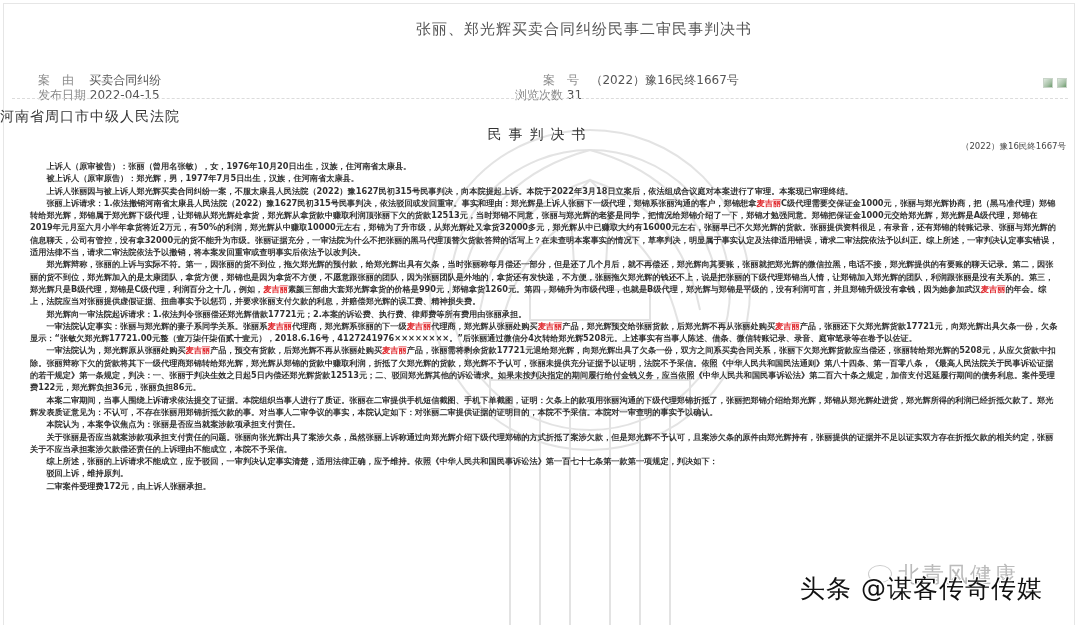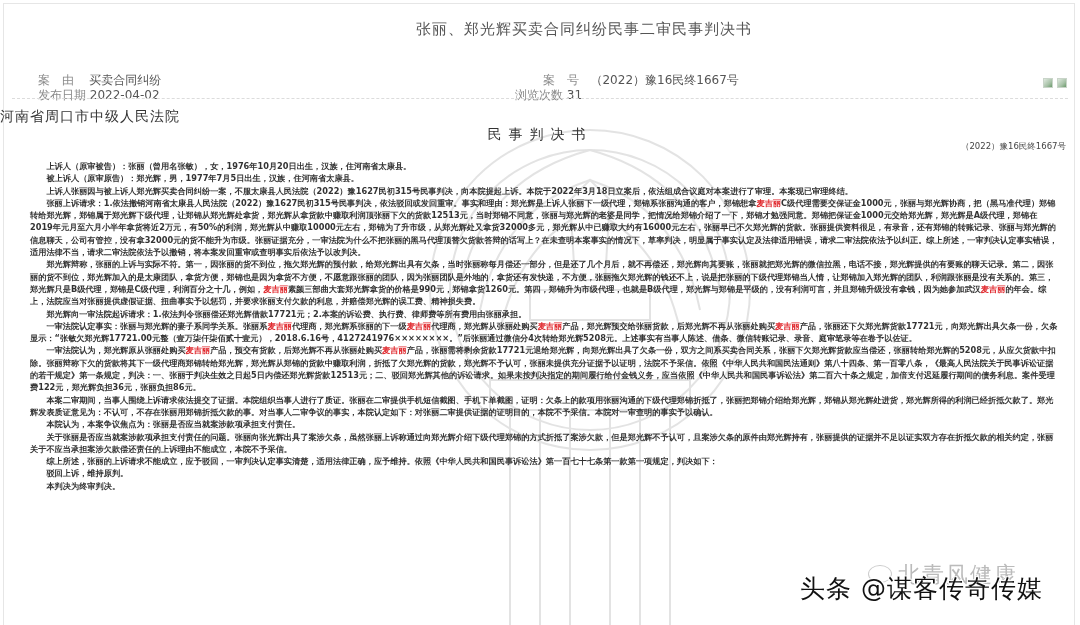--- a/index.html
+++ b/index.html
@@ -68,21 +68,21 @@
 
 <div class="doc-title">张丽、郑光辉买卖合同纠纷民事二审民事判决书</div>
 
 <div class="meta" style="left:38px; top:72px;">
   <span>案　由</span>
   <span>&nbsp;&nbsp;</span>
   <b>买卖合同纠纷</b>
 </div>
 <div class="meta" style="left:38px; top:87px;">
   <span>发布日期</span>
-  <b>2022-04-02</b>
+  <b>2022-04-15</b>
 </div>
 <div class="meta" style="left:543px; top:72px;">
   <span>案　号</span>
   <span>&nbsp;</span>
   <b>（2022）豫16民终1667号</b>
 </div>
 <div class="meta" style="left:515px; top:87px;">
   <span>浏览次数</span>
   <b>31</b>
 </div>
@@ -119,18 +119,18 @@
     <p class="indent"><span>张丽上诉请求：1.依法撤销河南省太康县人民法院（2022）豫1627民初315号民事判决，依法驳回或发回重审。事实和理由：郑光辉是上诉人张丽下一级代理，郑锦系张丽沟通的客户，郑锦想拿</span><span class="hl">麦吉丽</span><span>C级代理需要交保证金1000元，张丽与郑光辉协商，把（黑马准代理）郑锦转给郑光辉，郑锦属于郑光辉下级代理，让郑锦从郑光辉处拿货，郑光辉从拿货款中赚取利润顶张丽下欠的货款12513元，当时郑锦不同意，张丽与郑光辉的老婆是同学，把情况给郑锦介绍了一下，郑锦才勉强同意。郑锦把保证金1000元交给郑光辉，郑光辉是A级代理，郑锦在2019年元月至六月小半年拿货将近2万元，有50%的利润，郑光辉从中赚取10000元左右，郑锦为了升市级，从郑光辉处又拿货32000多元，郑光辉从中已赚取大约有16000元左右，张丽早已不欠郑光辉的货款。张丽提供资料很足，有录音，还有郑锦的转账记录、张丽与郑光辉的信息聊天，公司有管控，没有拿32000元的货不能升为市级。张丽证据充分，一审法院为什么不把张丽的黑马代理顶替欠货款答辩的话写上？在未查明本案事实的情况下，草率判决，明显属于事实认定及法律适用错误，请求二审法院依法予以纠正。综上所述，一审判决认定事实错误，适用法律不当，请求二审法院依法予以撤销，将本案发回重审或查明事实后依法予以改判决。</span></p>
     <p class="indent"><span>郑光辉辩称，张丽的上诉与实际不符。第一，因张丽的货不到位，拖欠郑光辉的预付款，给郑光辉出具有欠条，当时张丽称每月偿还一部分，但是还了几个月后，就不再偿还，郑光辉向其要账，张丽就把郑光辉的微信拉黑，电话不接，郑光辉提供的有要账的聊天记录。第二，因张丽的货不到位，郑光辉加入的是太康团队，拿货方便，郑锦也是因为拿货不方便，不愿意跟张丽的团队，因为张丽团队是外地的，拿货还有发快递，不方便，张丽拖欠郑光辉的钱还不上，说是把张丽的下级代理郑锦当人情，让郑锦加入郑光辉的团队，利润跟张丽是没有关系的。第三，郑光辉只是B级代理，郑锦是C级代理，利润百分之十几，例如，</span><span class="hl">麦吉丽</span><span>素颜三部曲大套郑光辉拿货的价格是990元，郑锦拿货1260元。第四，郑锦升为市级代理，也就是B级代理，郑光辉与郑锦是平级的，没有利润可言，并且郑锦升级没有拿钱，因为她参加武汉</span><span class="hl">麦吉丽</span><span>的年会。综上，法院应当对张丽提供虚假证据、扭曲事实予以惩罚，并要求张丽支付欠款的利息，并赔偿郑光辉的误工费、精神损失费。</span></p>
     <p class="indent"><span>郑光辉向一审法院起诉请求：1.依法判令张丽偿还郑光辉借款17721元；2.本案的诉讼费、执行费、律师费等所有费用由张丽承担。</span></p>
     <p class="indent"><span>一审法院认定事实：张丽与郑光辉的妻子系同学关系。张丽系</span><span class="hl">麦吉丽</span><span>代理商，郑光辉系张丽的下一级</span><span class="hl">麦吉丽</span><span>代理商，郑光辉从张丽处购买</span><span class="hl">麦吉丽</span><span>产品，郑光辉预交给张丽货款，后郑光辉不再从张丽处购买</span><span class="hl">麦吉丽</span><span>产品，张丽还下欠郑光辉货款17721元，向郑光辉出具欠条一份，欠条显示：“张敏欠郑光辉17721.00元整（壹万柒仟柒佰贰十壹元），2018.6.16号，4127241976××××××××。”后张丽通过微信分4次转给郑光辉5208元。上述事实有当事人陈述、借条、微信转账记录、录音、庭审笔录等在卷予以佐证。</span></p>
     <p class="indent"><span>一审法院认为，郑光辉原从张丽处购买</span><span class="hl">麦吉丽</span><span>产品，预交有货款，后郑光辉不再从张丽处购买</span><span class="hl">麦吉丽</span><span>产品，张丽需将剩余货款17721元退给郑光辉，向郑光辉出具了欠条一份，双方之间系买卖合同关系，张丽下欠郑光辉货款应当偿还，张丽转给郑光辉的5208元，从应欠货款中扣除。张丽辩称下欠的货款将其下一级代理商郑锦转给郑光辉，郑光辉从郑锦的货款中赚取利润，折抵了欠郑光辉的货款，郑光辉不予认可，张丽未提供充分证据予以证明，法院不予采信。依照《中华人民共和国民法通则》第八十四条、第一百零八条，《最高人民法院关于民事诉讼证据的若干规定》第一条规定，判决：一、张丽于判决生效之日起5日内偿还郑光辉货款12513元；二、驳回郑光辉其他的诉讼请求。如果未按判决指定的期间履行给付金钱义务，应当依照《中华人民共和国民事诉讼法》第二百六十条之规定，加倍支付迟延履行期间的债务利息。案件受理费122元，郑光辉负担36元，张丽负担86元。</span></p>
     <p class="indent"><span>本案二审期间，当事人围绕上诉请求依法提交了证据。本院组织当事人进行了质证。张丽在二审提供手机短信截图、手机下单截图，证明：欠条上的款项用张丽沟通的下级代理郑锦折抵了，张丽把郑锦介绍给郑光辉，郑锦从郑光辉处进货，郑光辉所得的利润已经折抵欠款了。郑光辉发表质证意见为：不认可，不存在张丽用郑锦折抵欠款的事。对当事人二审争议的事实，本院认定如下：对张丽二审提供证据的证明目的，本院不予采信。本院对一审查明的事实予以确认。</span></p>
     <p class="indent"><span>本院认为，本案争议焦点为：张丽是否应当就案涉款项承担支付责任。</span></p>
     <p class="indent"><span>关于张丽是否应当就案涉款项承担支付责任的问题。张丽向张光辉出具了案涉欠条，虽然张丽上诉称通过向郑光辉介绍下级代理郑锦的方式折抵了案涉欠款，但是郑光辉不予认可，且案涉欠条的原件由郑光辉持有，张丽提供的证据并不足以证实双方存在折抵欠款的相关约定，张丽关于不应当承担案涉欠款偿还责任的上诉理由不能成立，本院不予采信。</span></p>
     <p class="indent"><span>综上所述，张丽的上诉请求不能成立，应予驳回，一审判决认定事实清楚，适用法律正确，应予维持。依照《中华人民共和国民事诉讼法》第一百七十七条第一款第一项规定，判决如下：</span></p>
     <p class="indent"><span>驳回上诉，维持原判。</span></p>
-    <p class="indent"><span>本判决为终审判决。</span></p>
+    <p class="indent"><span>二审案件受理费172元，由上诉人张丽承担。</span></p>
   </div>
 
 <div class="wechat-icon"></div>
 <div class="watermark2">北青风健康</div>
 <div class="watermark">头条 @谋客传奇传媒</div>
 
 </body></html>

